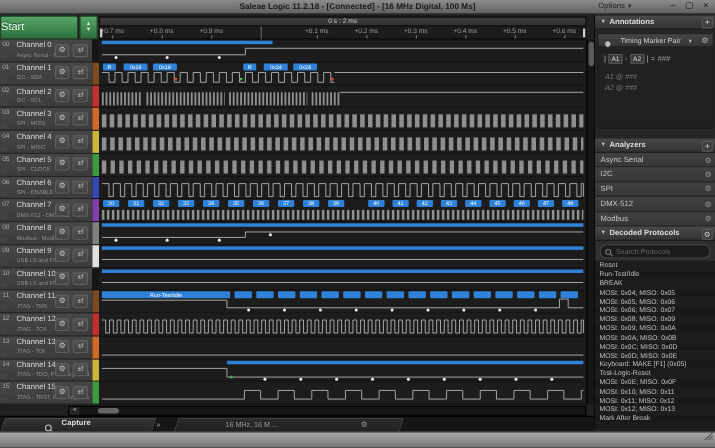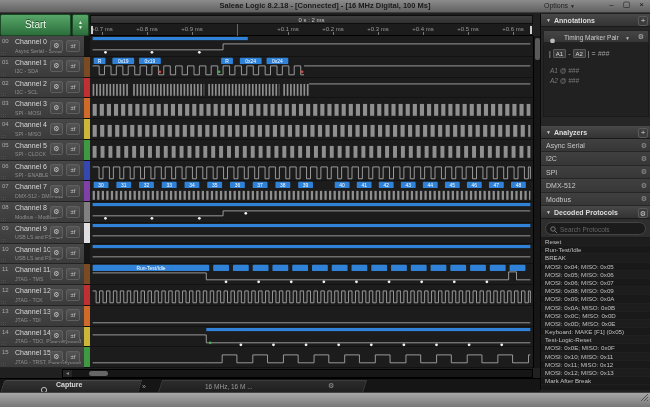--- a/index.html
+++ b/index.html
@@ -12,21 +12,21 @@
   
   .titlebar{position:absolute;left:0;top:0;width:650px;height:13px;
     background:linear-gradient(#8c8c8c,#616161);border-bottom:1px solid #3a3a3a;}
   .title{position:absolute;left:0;right:0;top:1px;text-align:center;font-size:7.5px;font-weight:bold;color:#1a1a1a;}
   .options{position:absolute;right:75px;top:2px;font-size:7px;color:#222;}
   .winbtns{position:absolute;right:6px;top:0px;font-size:8px;color:#111;display:flex;gap:9px;}
   .winbtns span{cursor:default;}
   
   .start-btn{position:absolute;left:0;top:14px;width:71px;height:22px;
     background:linear-gradient(#57a768,#2c6e3c);border:1px solid #1d4a26;border-radius:2px;
-    color:#eafaea;font-size:10px;text-align:center;line-height:20px;text-shadow:0 -1px 0 #1d4a26;}
+    color:#eafaea;font-size:10px;line-height:20px;text-shadow:0 -1px 0 #1d4a26;}
   .updown-btn{position:absolute;left:72px;top:14px;width:17px;height:22px;
     background:linear-gradient(#57a768,#2c6e3c);border:1px solid #1d4a26;border-radius:2px;
     color:#dff3df;font-size:5px;line-height:5px;text-align:center;padding-top:5px;}
   
   .ruler{position:absolute;left:90px;top:14px;width:443px;height:22px;background:#1c1c1c;}
   .ruler-top{position:absolute;left:0;top:1px;width:443px;height:9px;background:linear-gradient(#3f3f3f,#313131);
     border:1px solid #0e0e0e;color:#c8c8c8;font-size:6px;text-align:center;line-height:8px;}
   .ruler-ticks{position:absolute;left:0;top:10px;width:443px;height:12px;border-bottom:1px solid #000;}
   .tick-label{position:absolute;top:2px;font-size:6px;color:#9a9a9a;transform:translateX(-50%);white-space:nowrap;}
   .tick-mark{position:absolute;bottom:0;width:1px;height:3px;background:#777;}
@@ -104,21 +104,21 @@
   .watermark{position:absolute;right:6px;top:348px;font-size:34px;font-weight:bold;font-style:italic;
     color:rgba(240,240,240,0.5);letter-spacing:1px;text-shadow:1px 1px 2px rgba(0,0,0,.5);pointer-events:none;}
   .fill{position:absolute;left:0;top:36px;width:90px;height:356px;background:#232323;z-index:-1;}
 </style>
 </head>
 <body>
 
 <div id="app">
 
   <div class="titlebar">
-    <div class="title">Saleae Logic 8.2.18 - [Connected] - [16 MHz Digital, 100 Ms]</div>
+    <div class="title">Saleae Logic 11.2.18 - [Connected] - [16 MHz Digital, 100 Ms]</div>
     <div class="options">
       <span>Options</span>
       <span style="font-size:5px;">▼</span>
     </div>
     <div class="winbtns">
       <span>–</span>
       <span>▢</span>
       <span>×</span>
     </div>
   </div>

